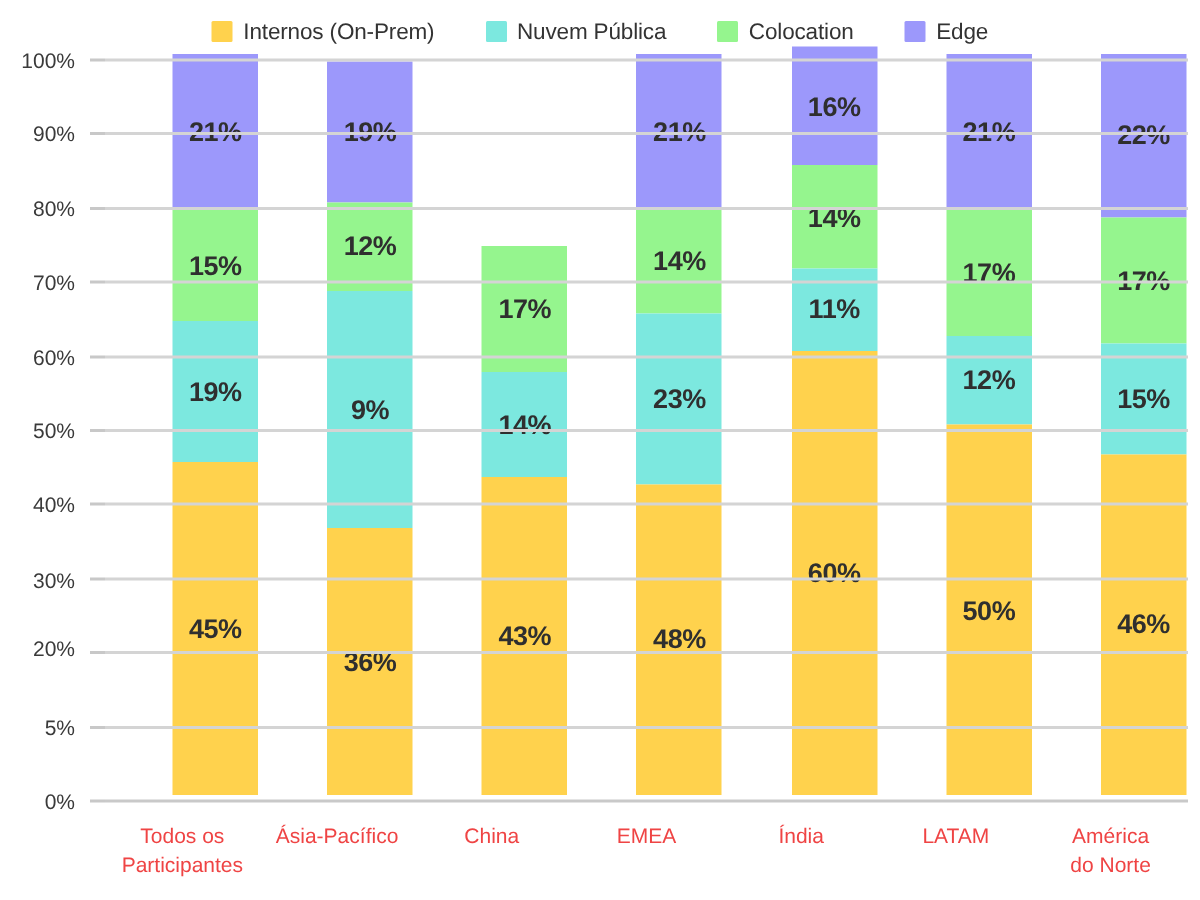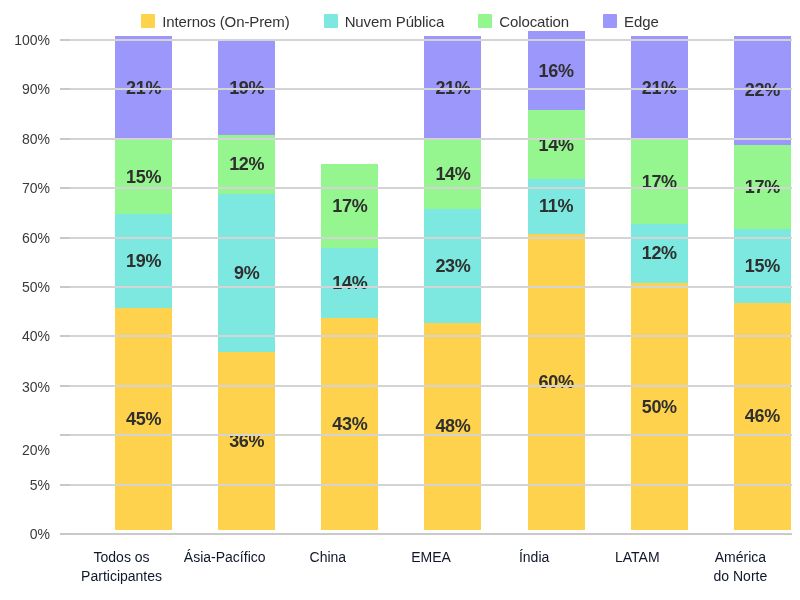--- a/index.html
+++ b/index.html
@@ -158,21 +158,21 @@
     height: 50px;
     display: flex;
     flex-direction: row;
     align-items: flex-start;
     justify-content: space-around;
   }
   .x-label {
     width: 95px;
     text-align: center;
     font-size: 14px;
-    color: #0f172a;
+    color: #ef4444;
     line-height: 1.35;
     white-space: pre-line;
   }
 </style>
 </head>
 <body>
 
 <div id="chart-root">
 
   <div id="legend">
@@ -205,21 +205,21 @@
         <div class="y-tick" style="top: 152.2px;">70%</div>
         <div class="y-tick-mark" style="top: 152.2px;"></div>
         <div class="y-tick" style="top: 201.6px;">60%</div>
         <div class="y-tick-mark" style="top: 201.6px;"></div>
         <div class="y-tick" style="top: 251px;">50%</div>
         <div class="y-tick-mark" style="top: 251px;"></div>
         <div class="y-tick" style="top: 300.4px;">40%</div>
         <div class="y-tick-mark" style="top: 300.4px;"></div>
         <div class="y-tick" style="top: 351px;">30%</div>
         <div class="y-tick-mark" style="top: 349.8px;"></div>
-        <div class="y-tick" style="top: 414px;">20%</div>
+        <div class="y-tick" style="top: 396px;">20%</div>
         <div class="y-tick-mark" style="top: 399.2px;"></div>
         <div class="y-tick" style="top: 448.6px;">5%</div>
         <div class="y-tick-mark" style="top: 448.6px;"></div>
         <div class="y-tick" style="top: 498px;">0%</div>
         <div class="y-tick-mark" style="top: 498px;"></div>
       </div>
     <div id="grid-area">
       <div id="bars-layer">
           <div class="bar-col">
             <div class="bar-stack">

